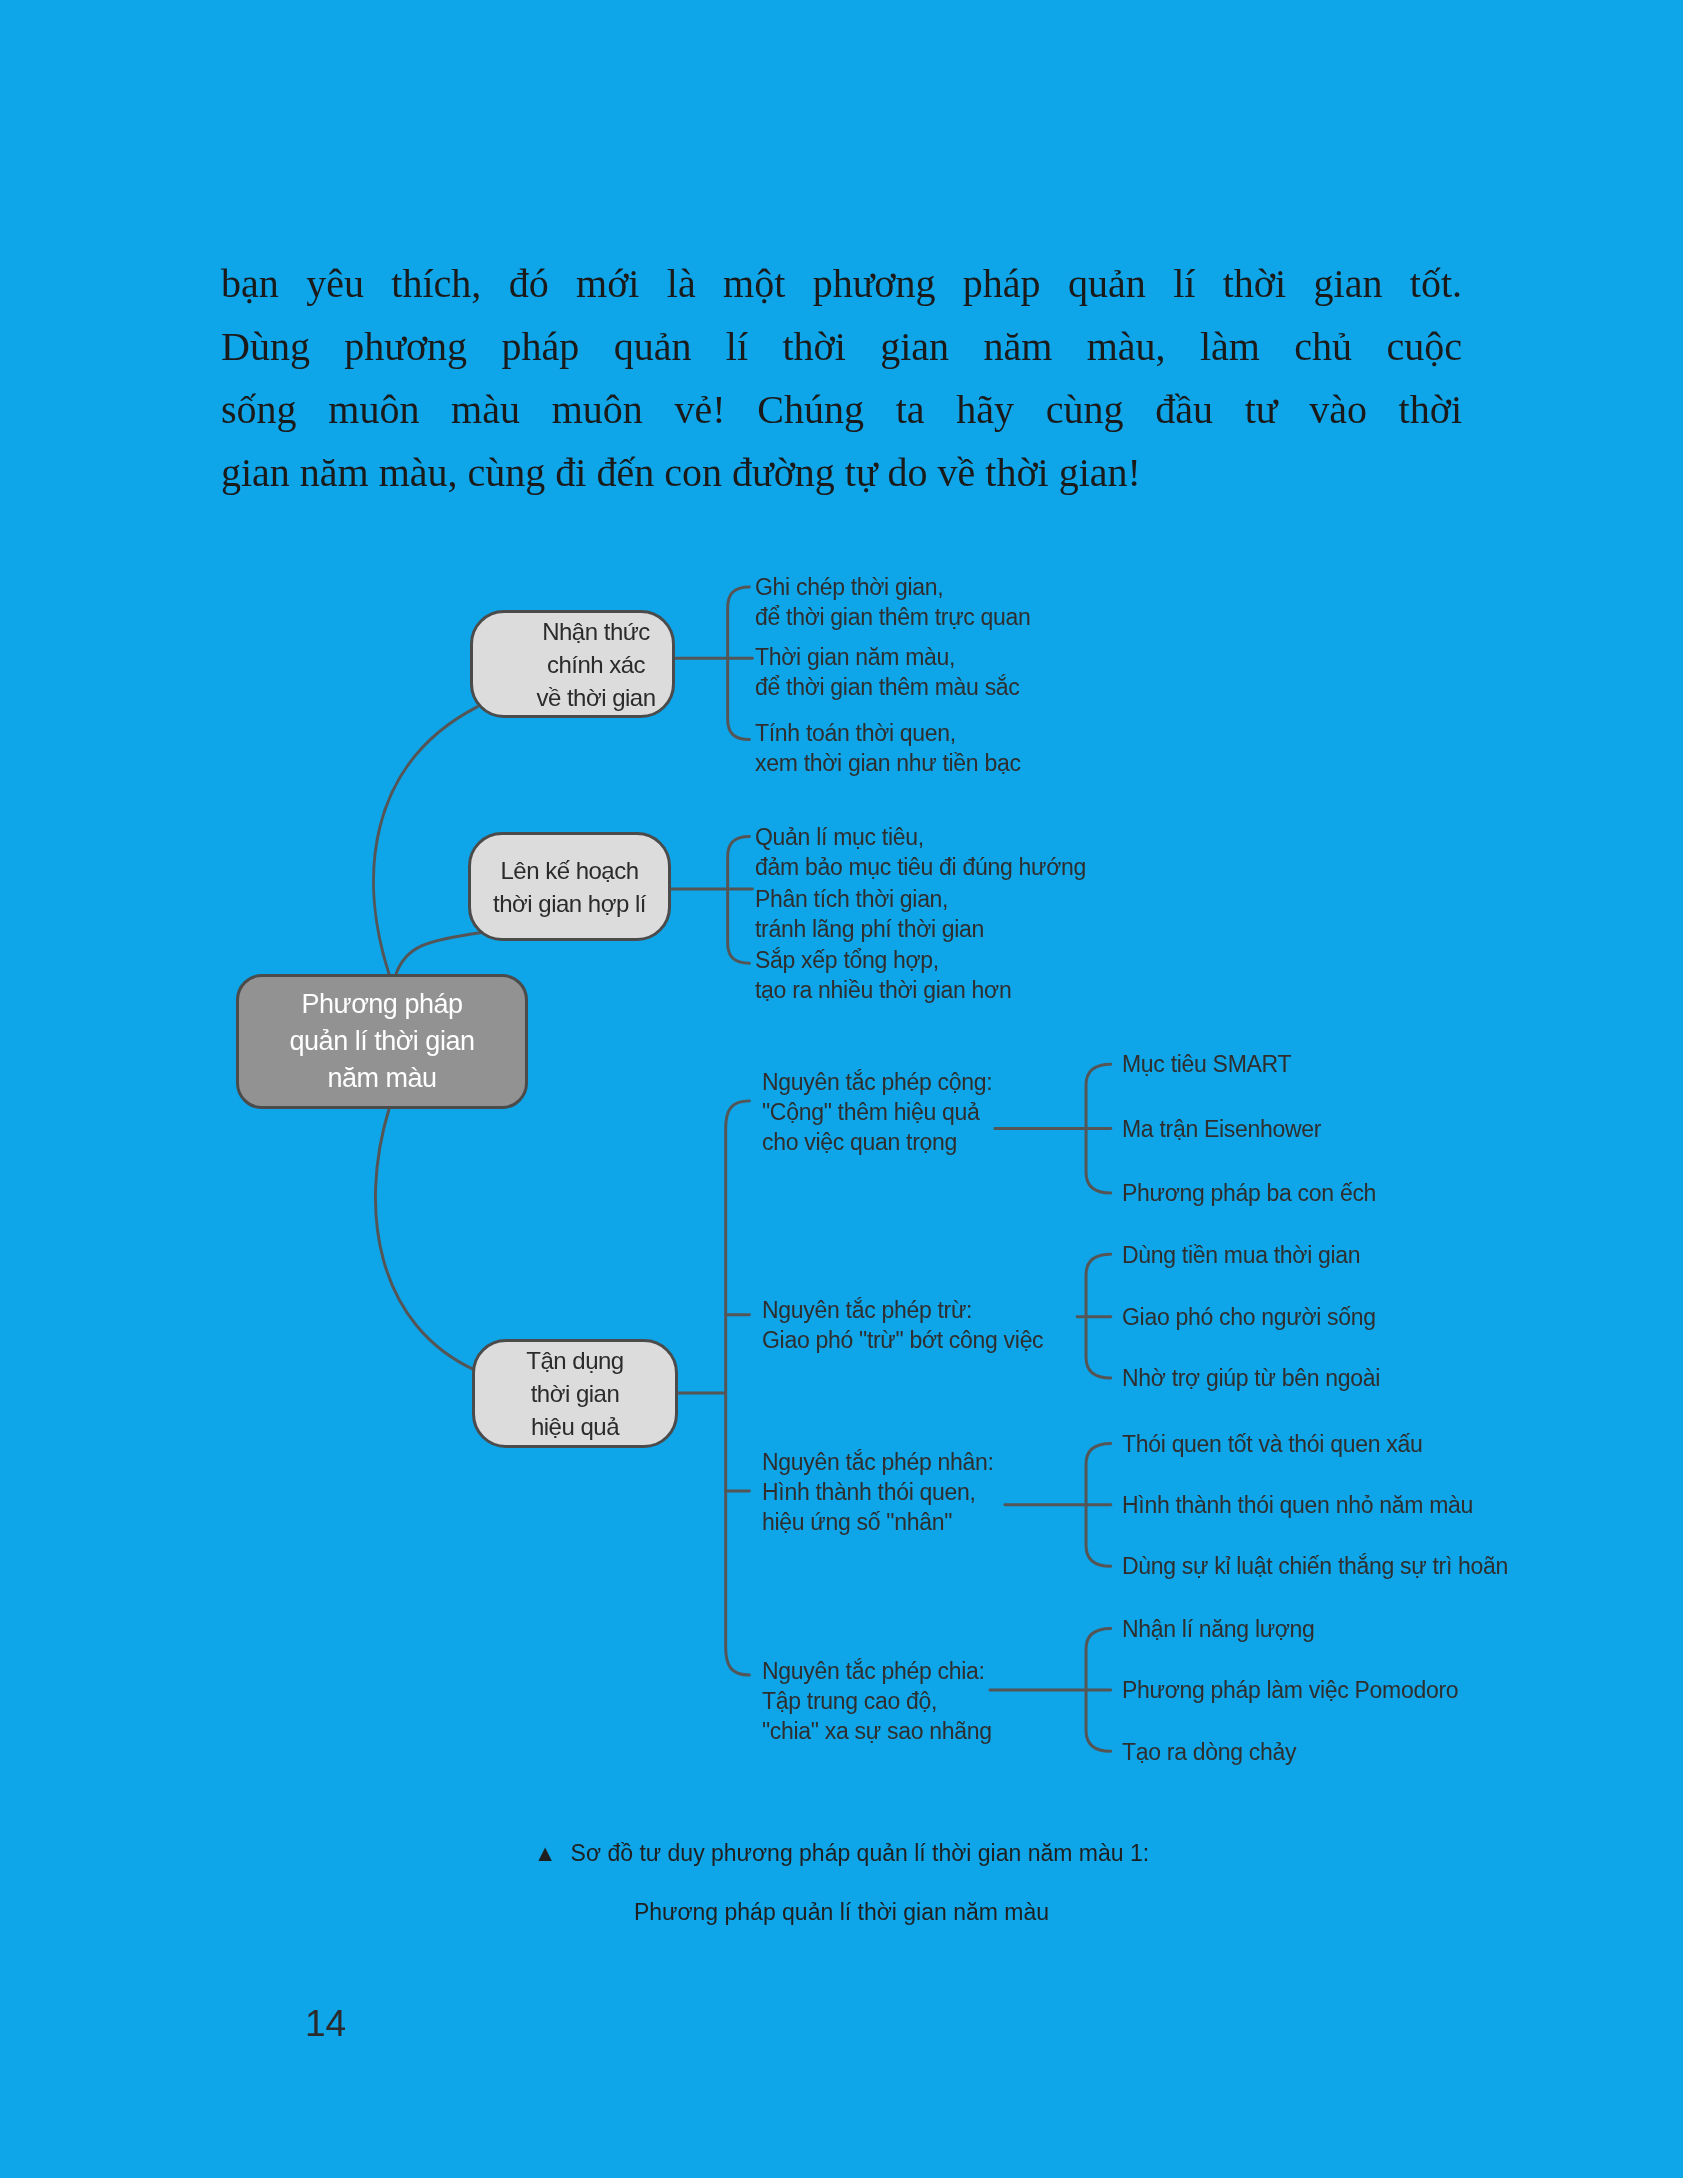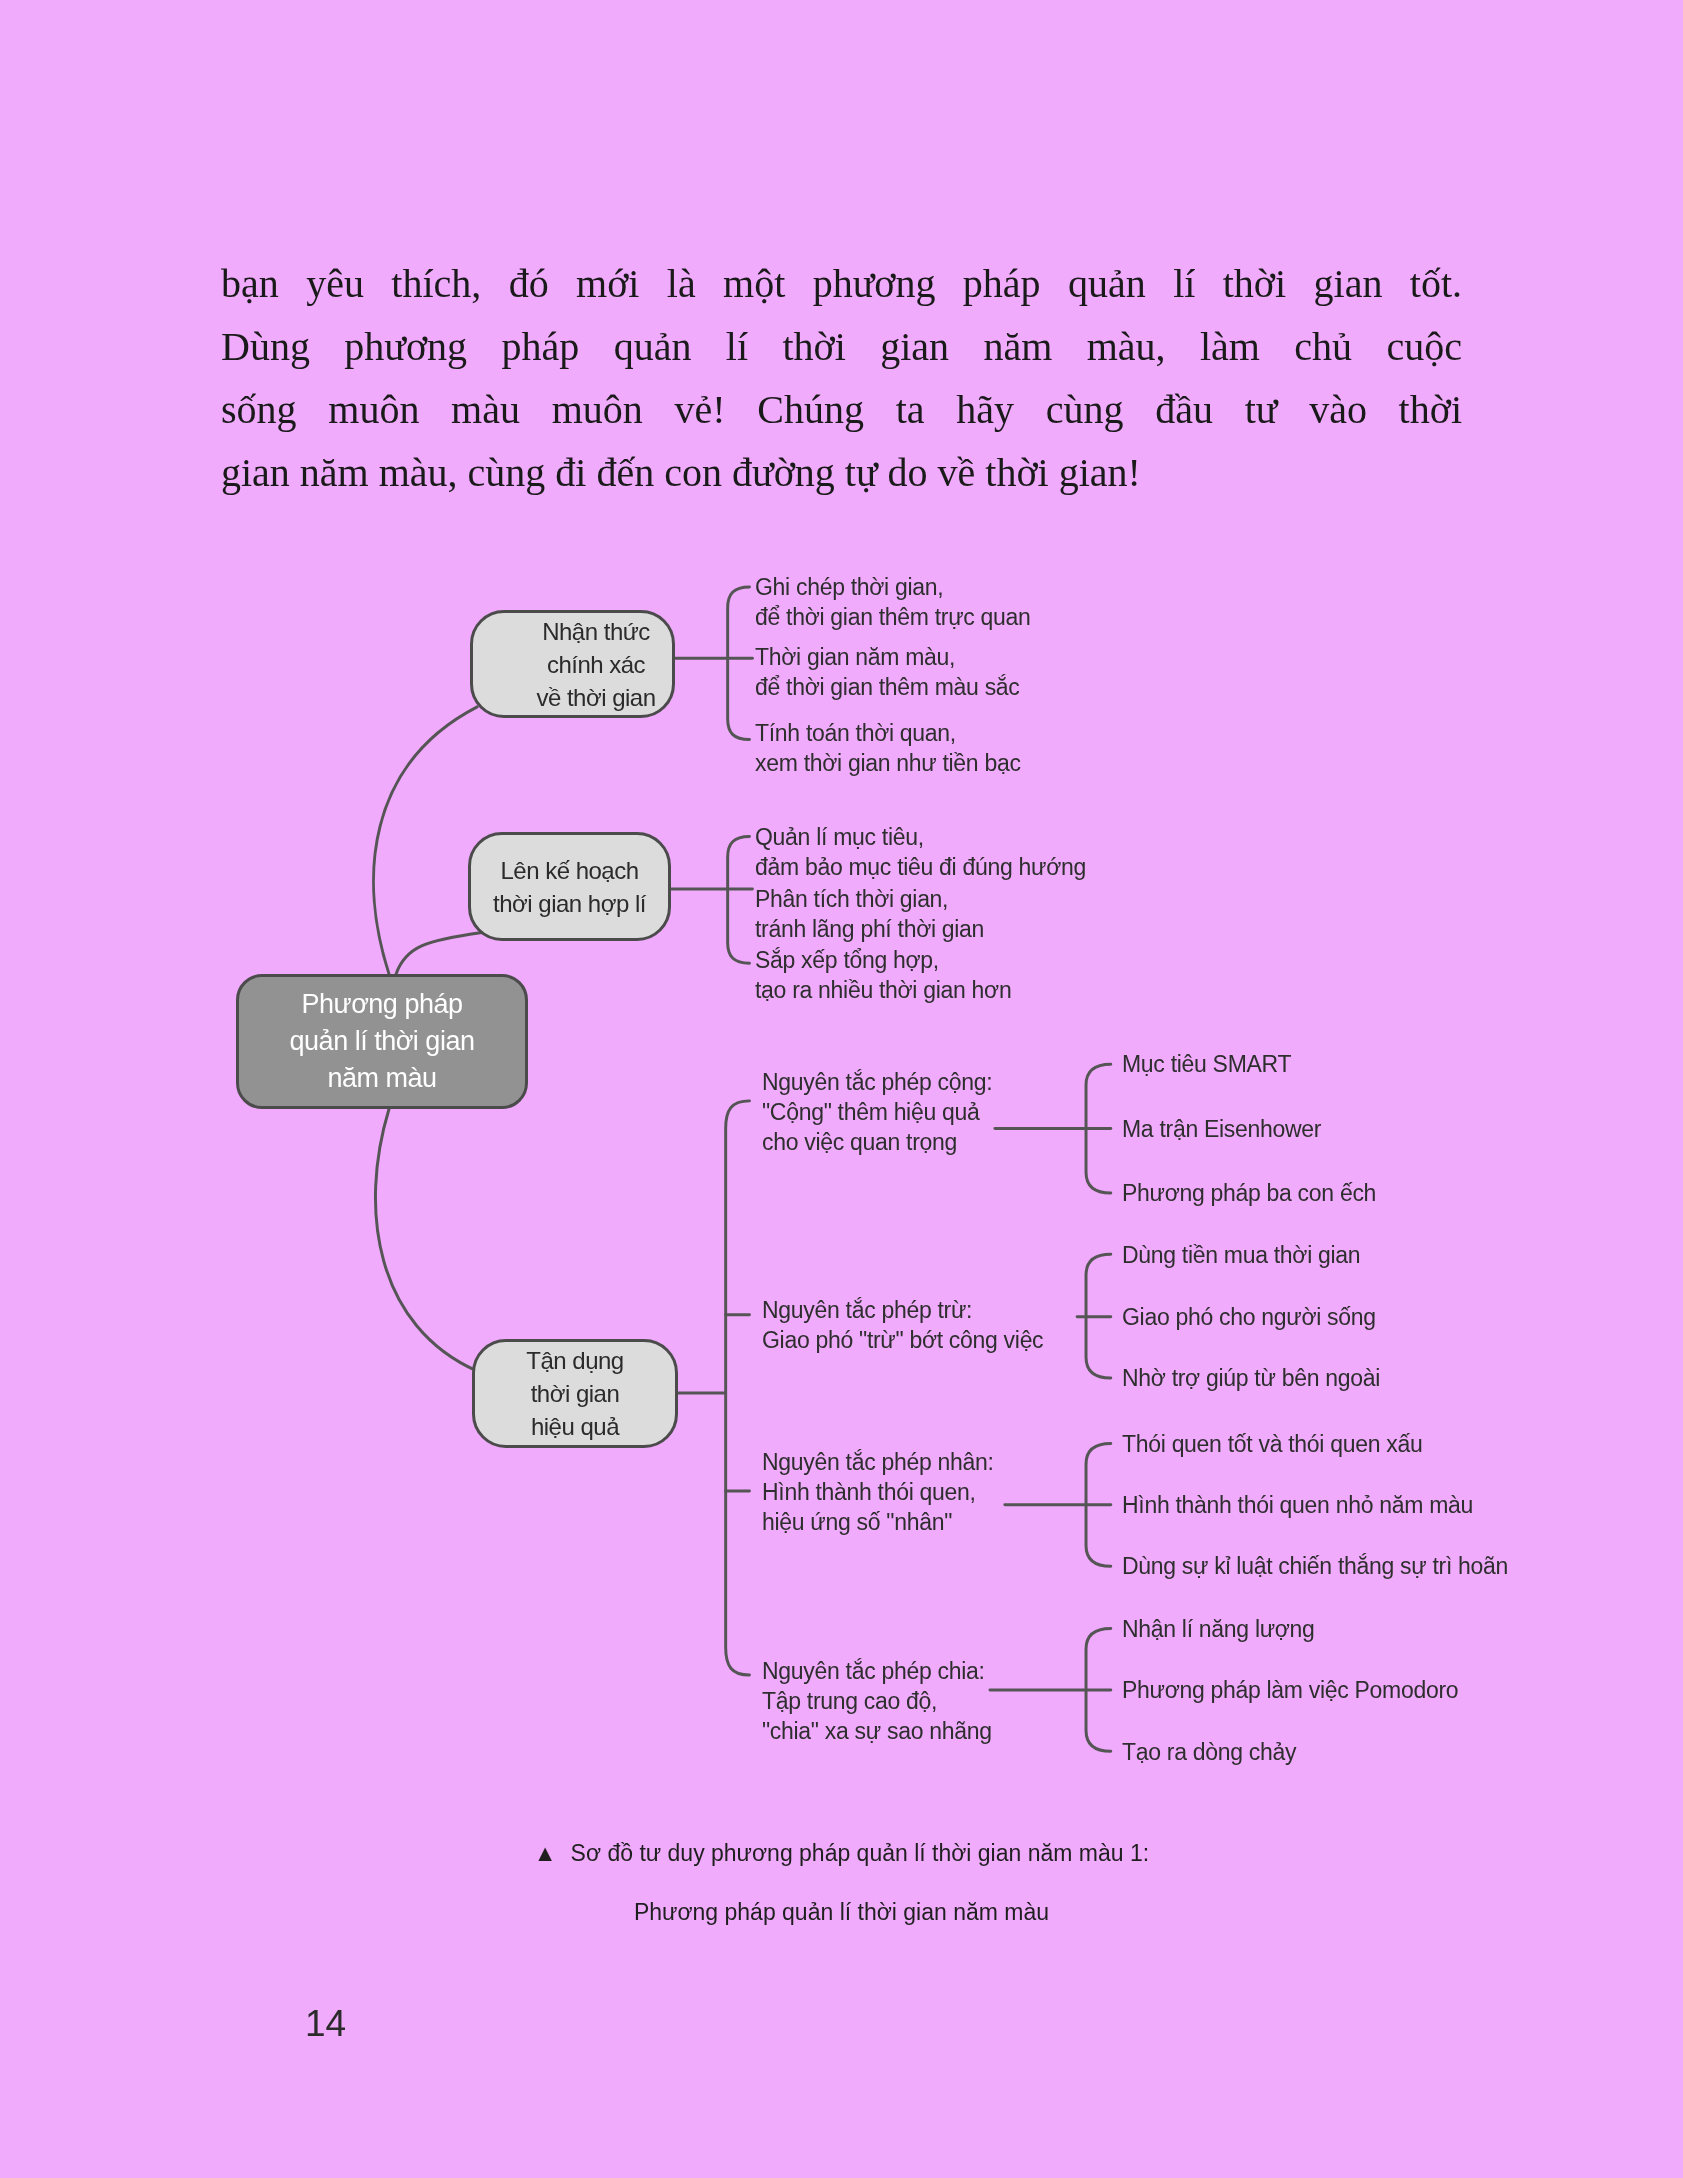--- a/index.html
+++ b/index.html
@@ -1,17 +1,17 @@
 <!DOCTYPE html>
 <html><head>
 <meta charset="utf-8">
 <style>
   html,body{margin:0;padding:0;background:#f3f3f3;}
   #page{
-    position:relative;width:1683px;height:2178px;background:#f0abfc;
+    position:relative;width:1683px;height:2178px;background:#0ea5e9;
     overflow:hidden;font-family:"Liberation Sans",sans-serif;
   }
   
   #paragraph{
     position:absolute;left:221px;top:252px;width:1241px;
     font-family:"Liberation Serif",serif;font-size:40px;line-height:63px;
     color:#1a1a1a;
   }
   .pline{text-align:justify;text-align-last:justify;height:63px;white-space:nowrap;}
   .pline.last{text-align:left;text-align-last:left;}
@@ -109,21 +109,21 @@
   <div class="node branch" id="node-b2">Lên kế hoạch
 thời gian hợp lí</div>
   <div class="node branch" id="node-b3">Tận dụng
 thời gian
 hiệu quả</div>
 
   <div class="leaf" style="top:572px">Ghi chép thời gian,
 để thời gian thêm trực quan</div>
   <div class="leaf" style="top:642px">Thời gian năm màu,
 để thời gian thêm màu sắc</div>
-  <div class="leaf" style="top:718px">Tính toán thời quan,
+  <div class="leaf" style="top:718px">Tính toán thời quen,
 xem thời gian như tiền bạc</div>
 
   <div class="leaf" style="top:822px">Quản lí mục tiêu,
 đảm bảo mục tiêu đi đúng hướng</div>
   <div class="leaf" style="top:884px">Phân tích thời gian,
 tránh lãng phí thời gian</div>
   <div class="leaf" style="top:945px">Sắp xếp tổng hợp,
 tạo ra nhiều thời gian hơn</div>
 
   <div class="principle" style="top:1067px">Nguyên tắc phép cộng:

